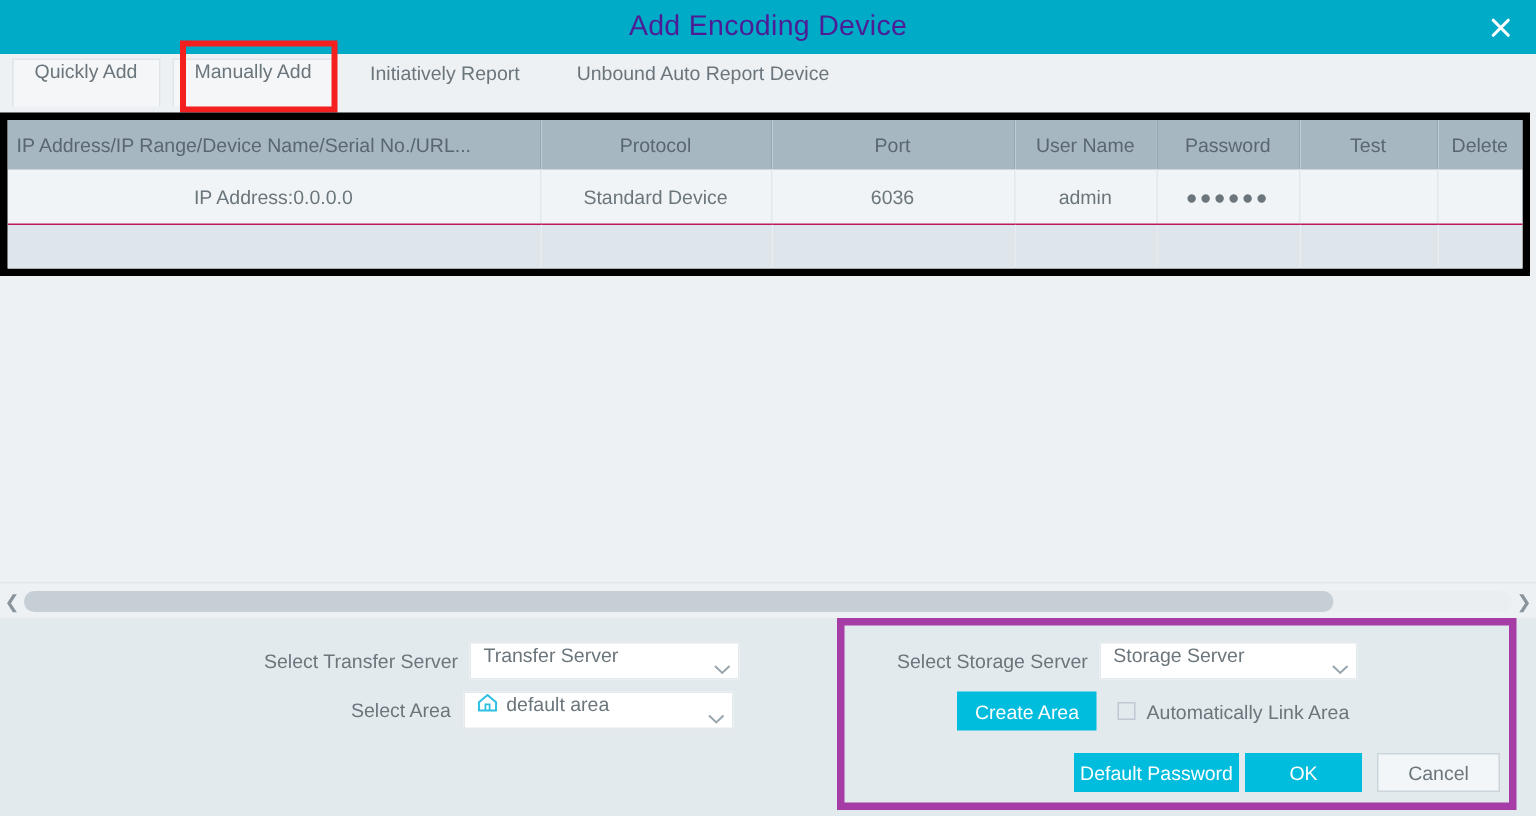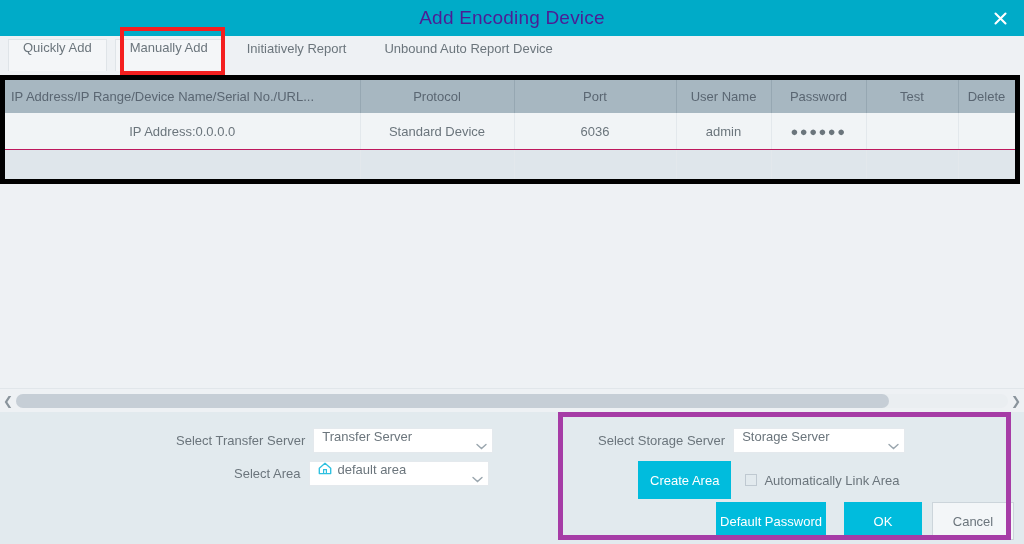--- a/index.html
+++ b/index.html
@@ -179,21 +179,21 @@
     position: absolute;
     left: 558px; top: 412px;
     width: 453px; height: 128px;
     border: 5px solid #a63ca6;
     box-sizing: border-box;
     pointer-events: none;
   }
 
   
   .btn {
-    height: 38px;
+    height: 26px;
     display: inline-flex; align-items: center; justify-content: center;
     font-size: 13px;
     cursor: pointer;
     box-sizing: border-box;
     padding: 0 12px;
     white-space: nowrap;
   }
   .btn-cyan { background: #00bcdd; color: #ffffff; border: none; }
   .btn-light {
     background: #f3f6f8; color: #6b757c;
@@ -346,21 +346,21 @@
         <span>Create Area</span>
       </div>
       <span class="chk" style="margin-left:14px;"></span>
       <span class="chk-label">Automatically Link Area</span>
     </div>
 
     <div class="field-row" style="left:716px; top:90px;">
       <div class="btn btn-cyan" style="width:110px;">
         <span>Default Password</span>
       </div>
-      <div class="btn btn-cyan" style="width:78px; margin-left:18px;">
+      <div class="btn btn-cyan" style="width:78px; margin-left:4px;">
         <span>OK</span>
       </div>
       <div class="btn btn-light" style="width:82px; margin-left:10px;">
         <span>Cancel</span>
       </div>
     </div>
   </div>
 
   <div class="annot-purple"></div>
 

